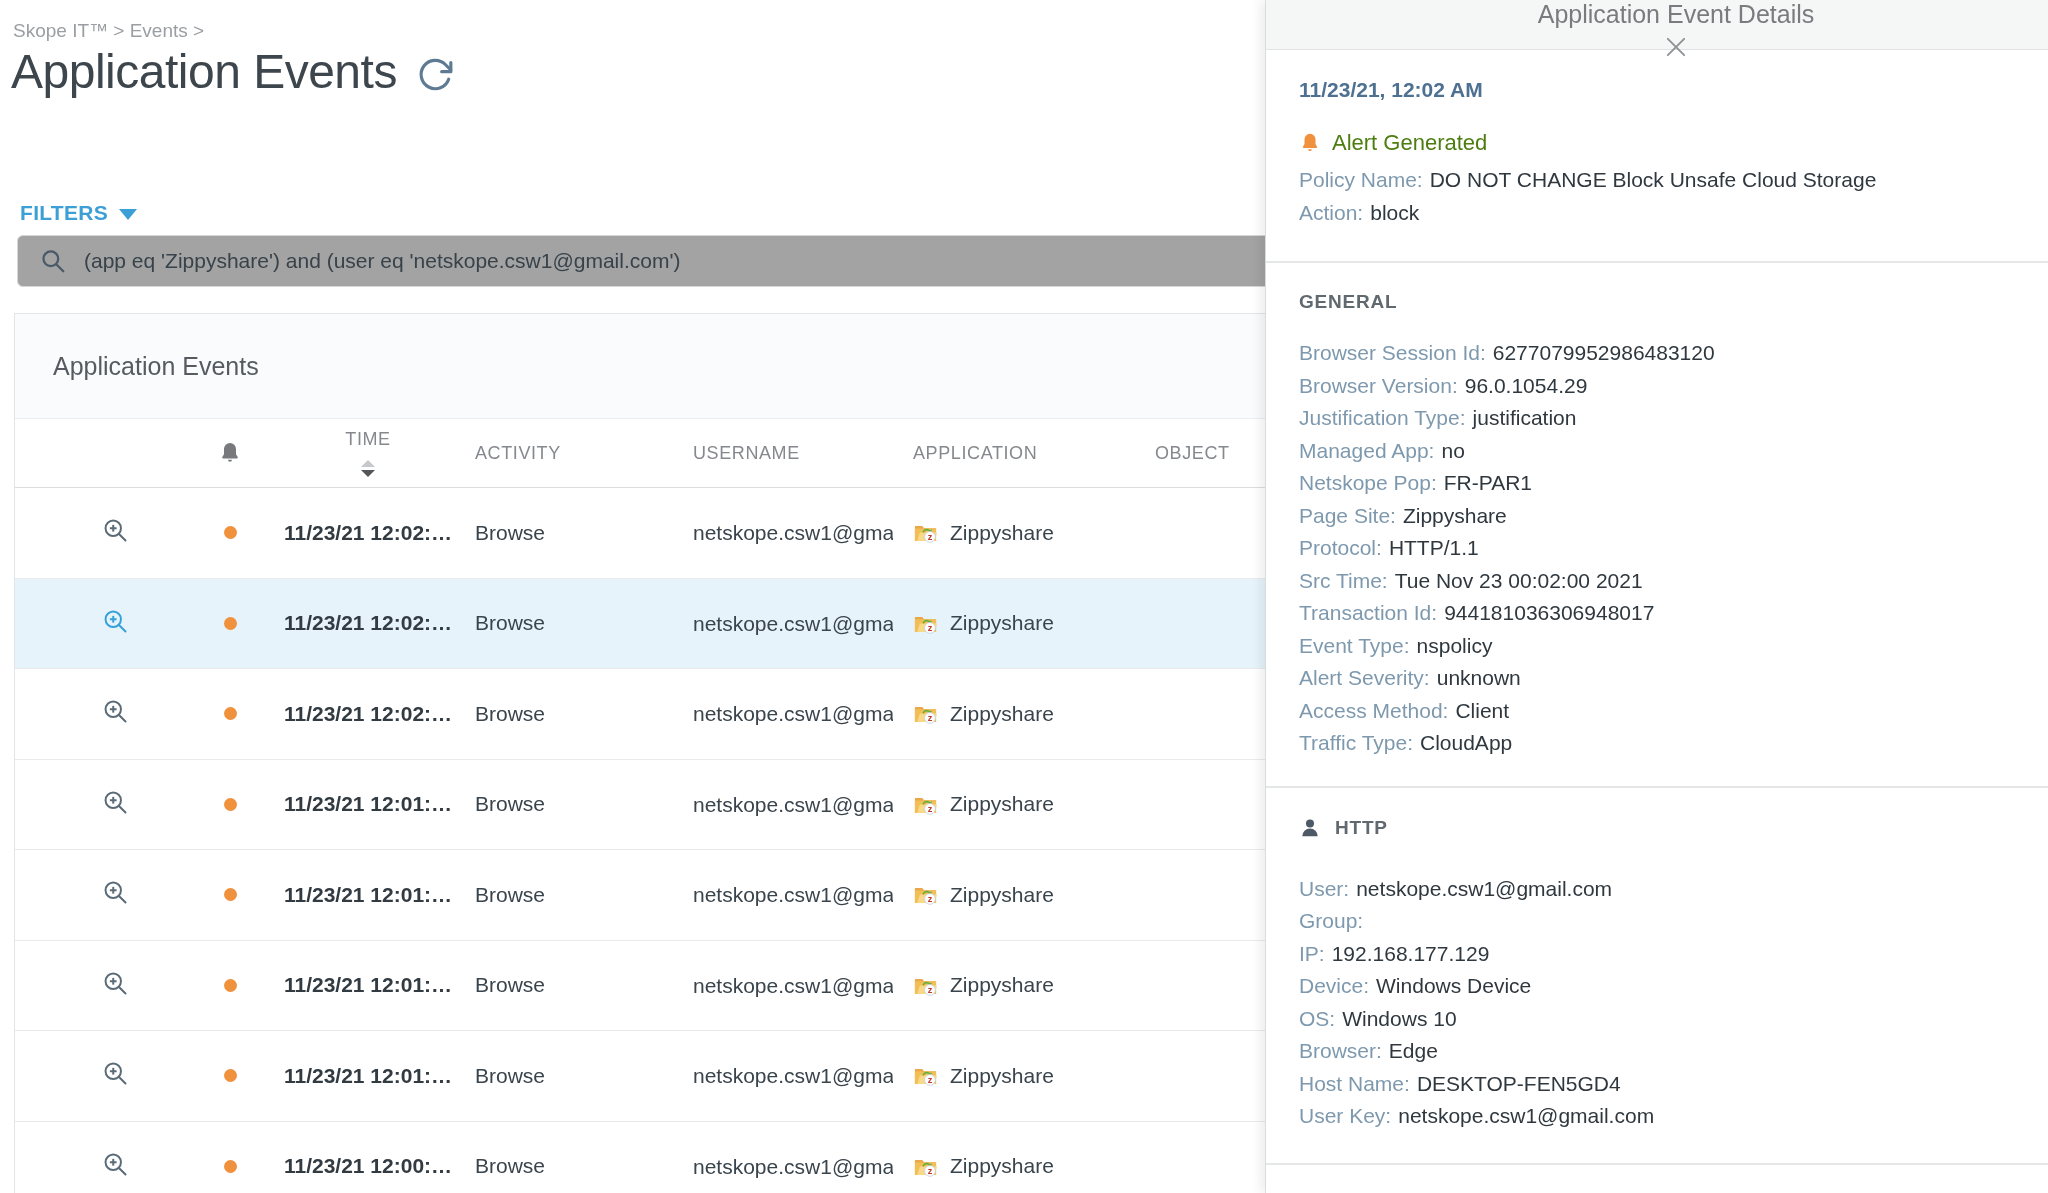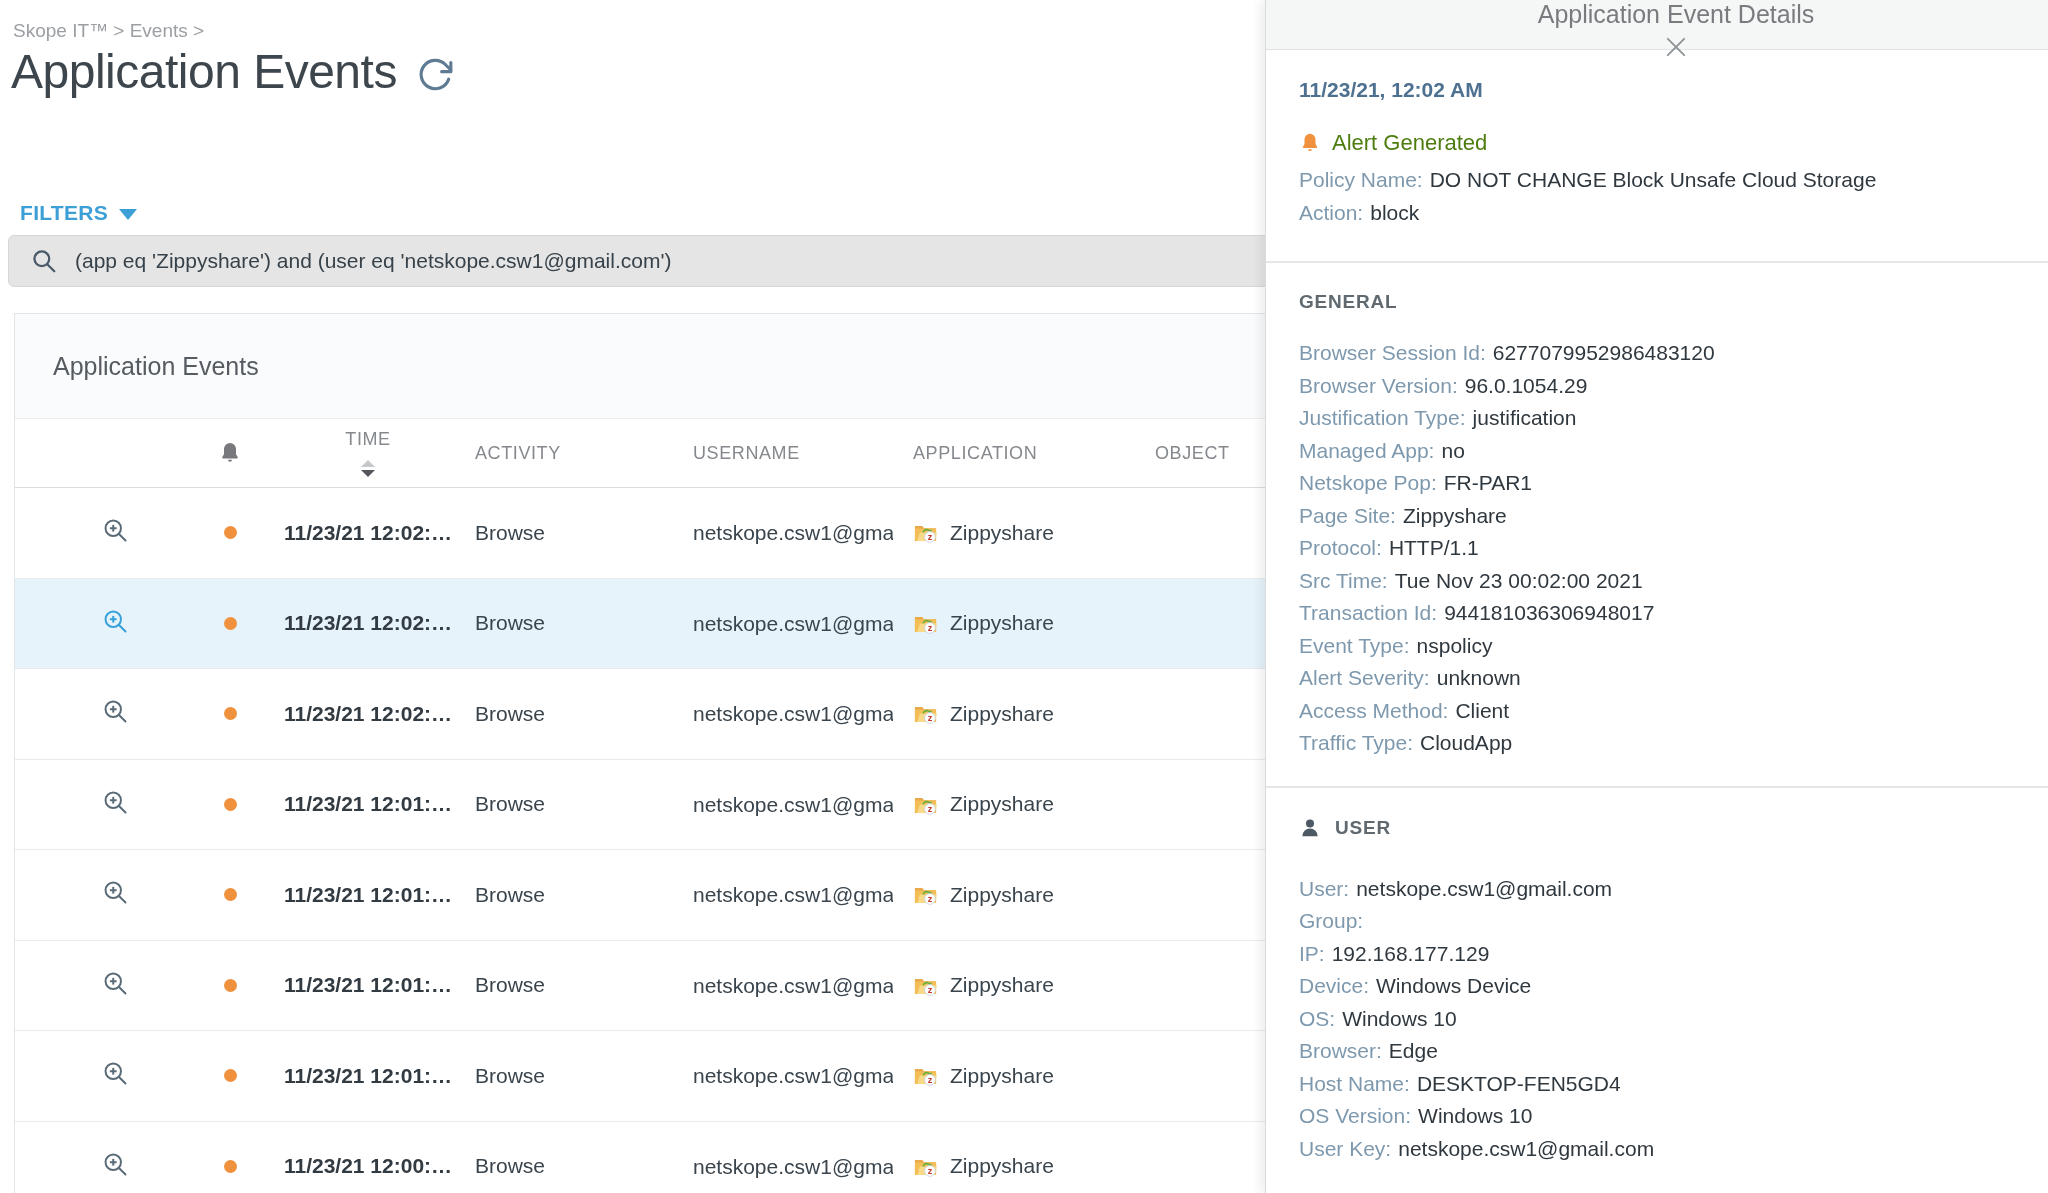--- a/index.html
+++ b/index.html
@@ -10,22 +10,22 @@
   .breadcrumb{position:absolute;left:13px;top:20px;font-size:19px;color:#9B9FA3;cursor:pointer;}
   .title-row{position:absolute;left:11px;top:44px;display:flex;align-items:center;gap:18px;}
   .page-title{margin:0;font-size:48px;font-weight:300;color:#3E464D;letter-spacing:-0.5px;line-height:1.15;}
   .refresh-btn{border:none;background:none;padding:0;margin-top:6px;color:#5F7B94;cursor:pointer;line-height:0;}
 
   .filters-row{position:absolute;left:20px;top:201px;display:flex;align-items:center;gap:11px;
                color:#3C9FD6;font-size:21px;font-weight:bold;letter-spacing:0.3px;cursor:pointer;}
   .filters-caret{width:0;height:0;border-left:9px solid transparent;border-right:9px solid transparent;
                  border-top:11px solid #3C9FD6;margin-top:2px;}
 
-  .search-box{position:absolute;left:8px;top:235px;width:1261px;height:52px;box-sizing:border-box;
-              border:1px solid #D4D6D8;border-radius:6px;background:#e5e5e5;display:flex;align-items:center;
+  .search-box{position:absolute;left:17px;top:235px;width:1261px;height:52px;box-sizing:border-box;
+              border:1px solid #D4D6D8;border-radius:6px;background:#a3a3a3;display:flex;align-items:center;
               padding-left:22px;}
   .search-icon{color:#4A5A68;line-height:0;}
   .search-input{flex:1;border:none;outline:none;background:transparent;margin-left:16px;
                 font-family:"Liberation Sans",sans-serif;font-size:21px;color:#37424A;}
 
   
   .card{position:absolute;left:14px;top:313px;width:1260px;height:960px;box-sizing:border-box;
         border:1px solid #E3E5E7;border-bottom:none;background:#fff;}
   .card-title{height:105px;box-sizing:border-box;display:flex;align-items:center;padding-left:38px;
               font-size:25px;color:#555B60;background:#FAFBFC;border-bottom:1px solid #ECEDEE;}
@@ -519,21 +519,21 @@
     </div>
 
     <div class="section sec-user">
       <div class="sec-heading">
         <span class="user-ic">
           <svg width="22" height="22" viewBox="0 0 24 24" fill="currentColor">
             <circle cx="12" cy="7" r="4.4"></circle>
             <path d="M3.6 21a8.4 8.4 0 0 1 16.8 0z"></path>
           </svg>
         </span>
-        <span>USER</span>
+        <span>HTTP</span>
       </div>
       <div>
 
           <div class="field">
             <span class="flabel">User:</span><span class="fvalue">netskope.csw1@gmail.com</span>
           </div>
 
           <div class="field">
             <span class="flabel">Group:</span><span class="fvalue"></span>
           </div>
@@ -551,23 +551,20 @@
           </div>
 
           <div class="field">
             <span class="flabel">Browser:</span><span class="fvalue">Edge</span>
           </div>
 
           <div class="field">
             <span class="flabel">Host Name:</span><span class="fvalue">DESKTOP-FEN5GD4</span>
           </div>
 
-          <div class="field">
-            <span class="flabel">OS Version:</span><span class="fvalue">Windows 10</span>
-          </div>
 
           <div class="field">
             <span class="flabel">User Key:</span><span class="fvalue">netskope.csw1@gmail.com</span>
           </div>
         </div>
     </div>
   </aside>
 </div>
 
 </body></html>

